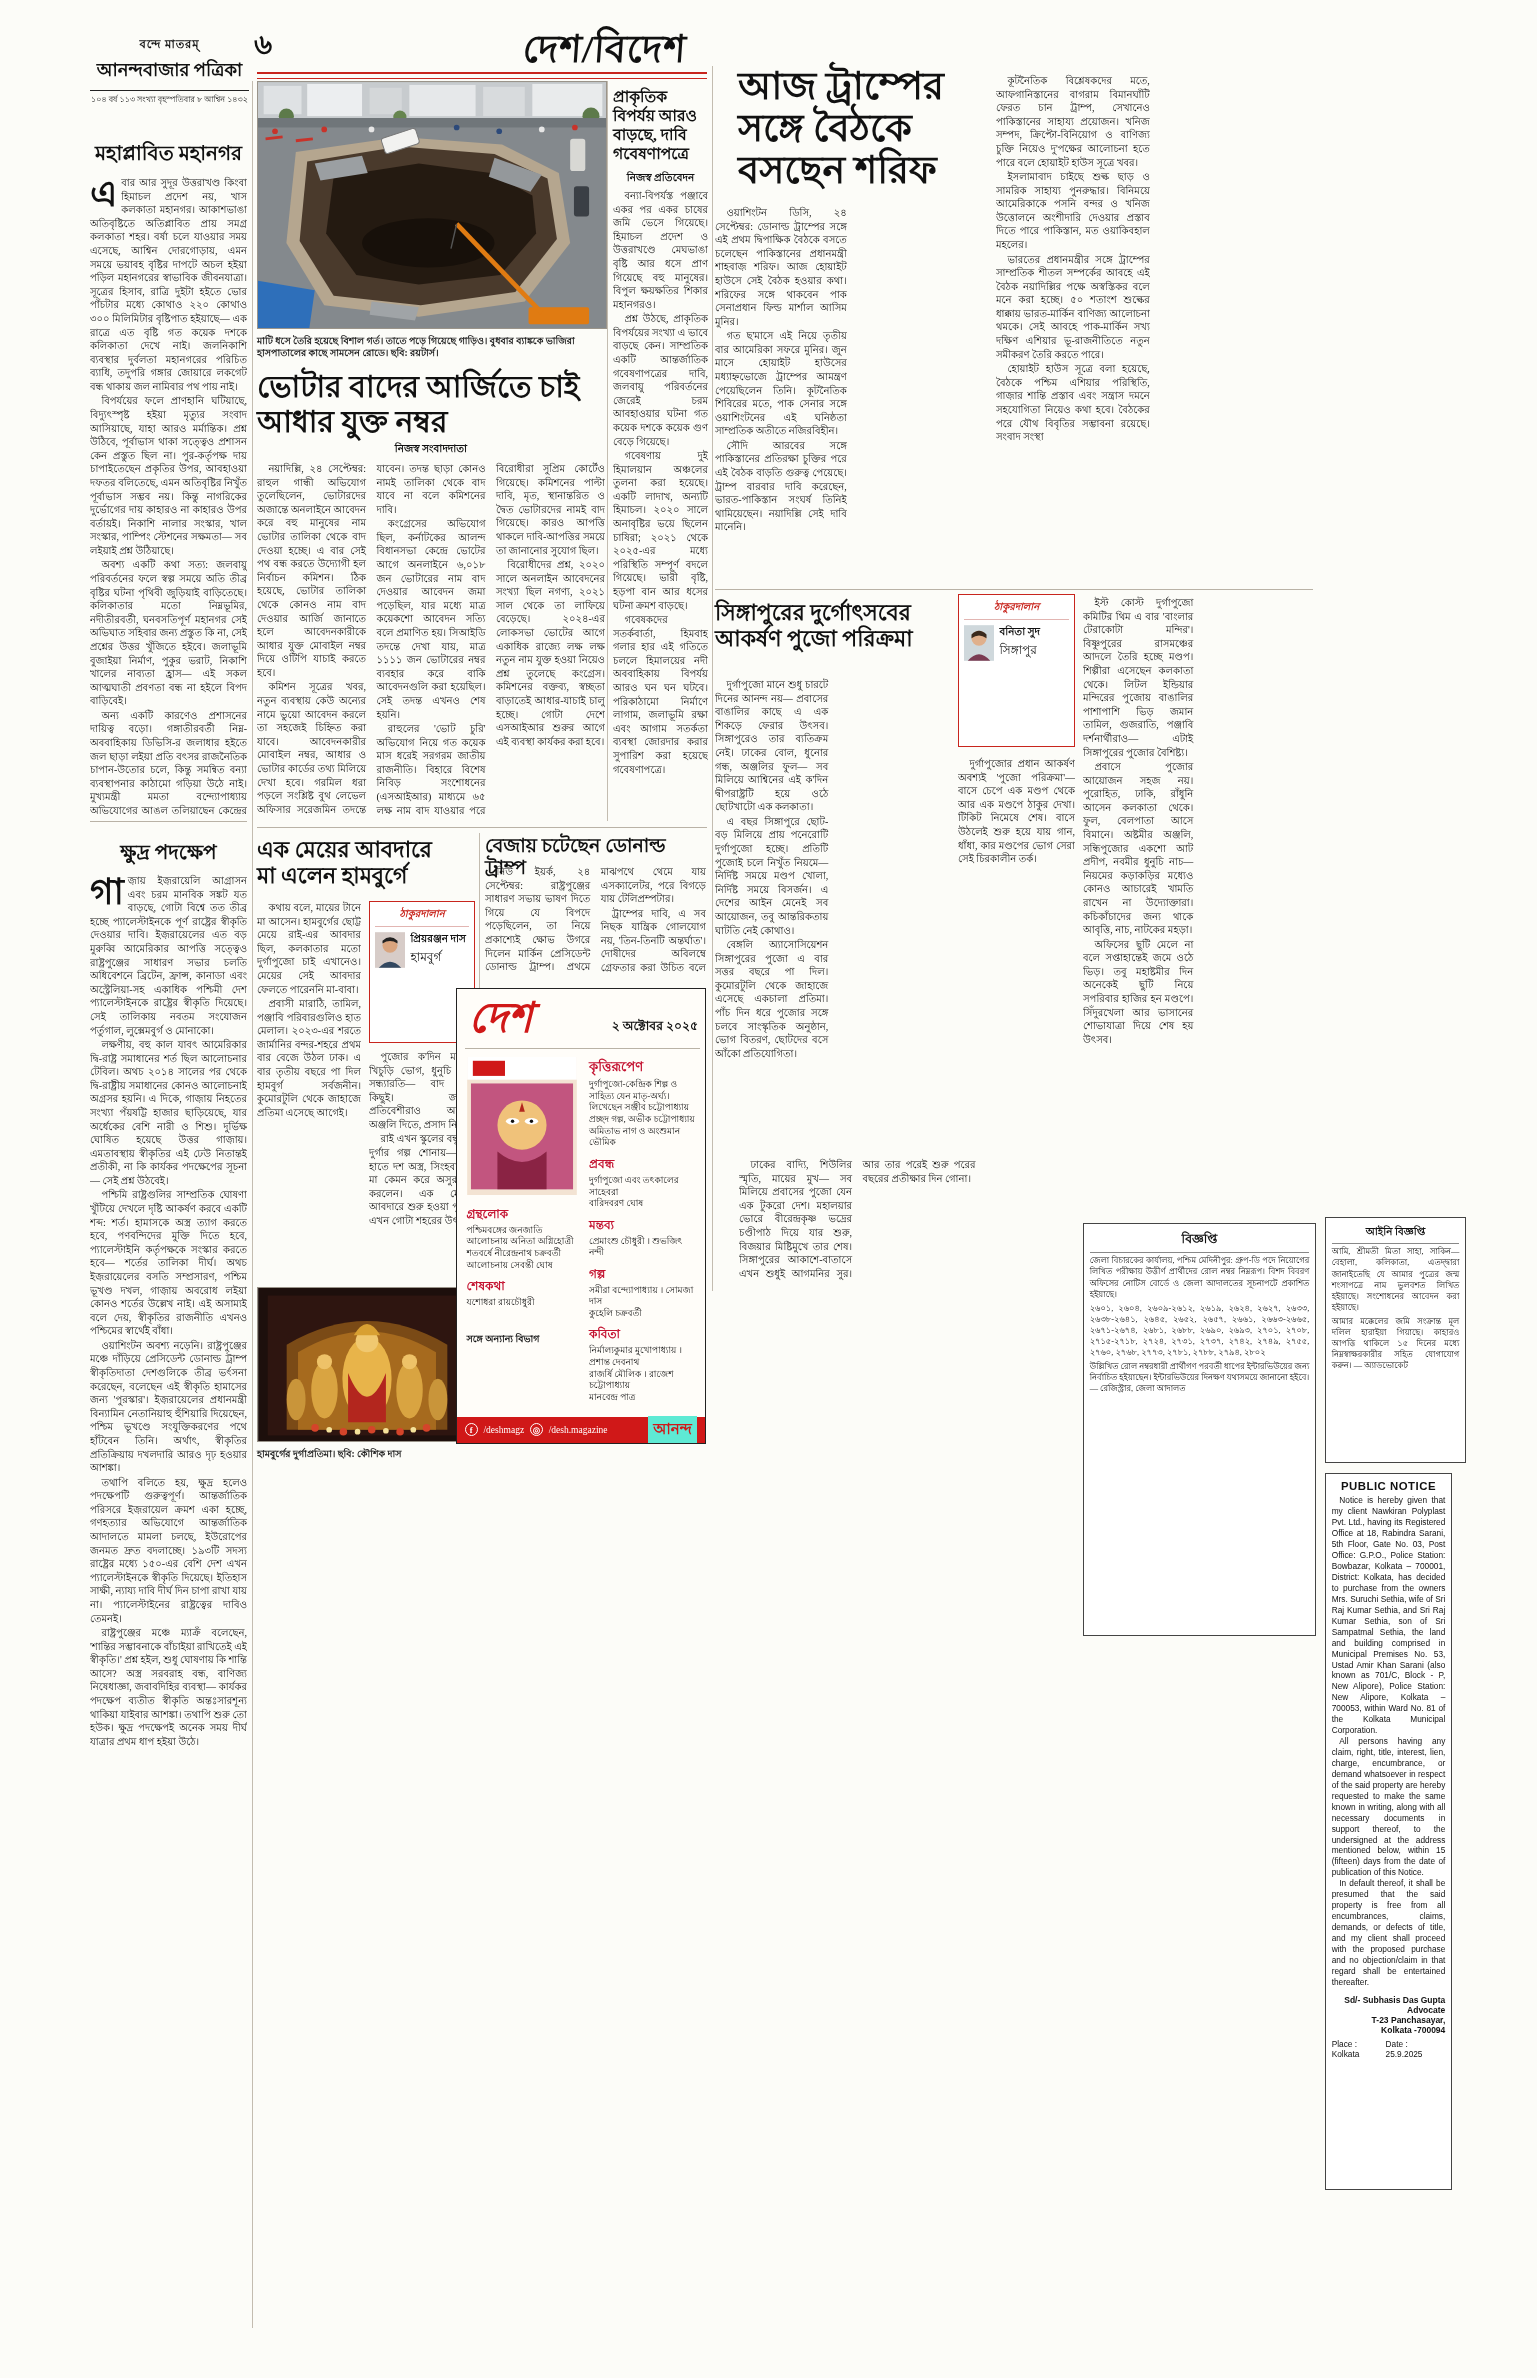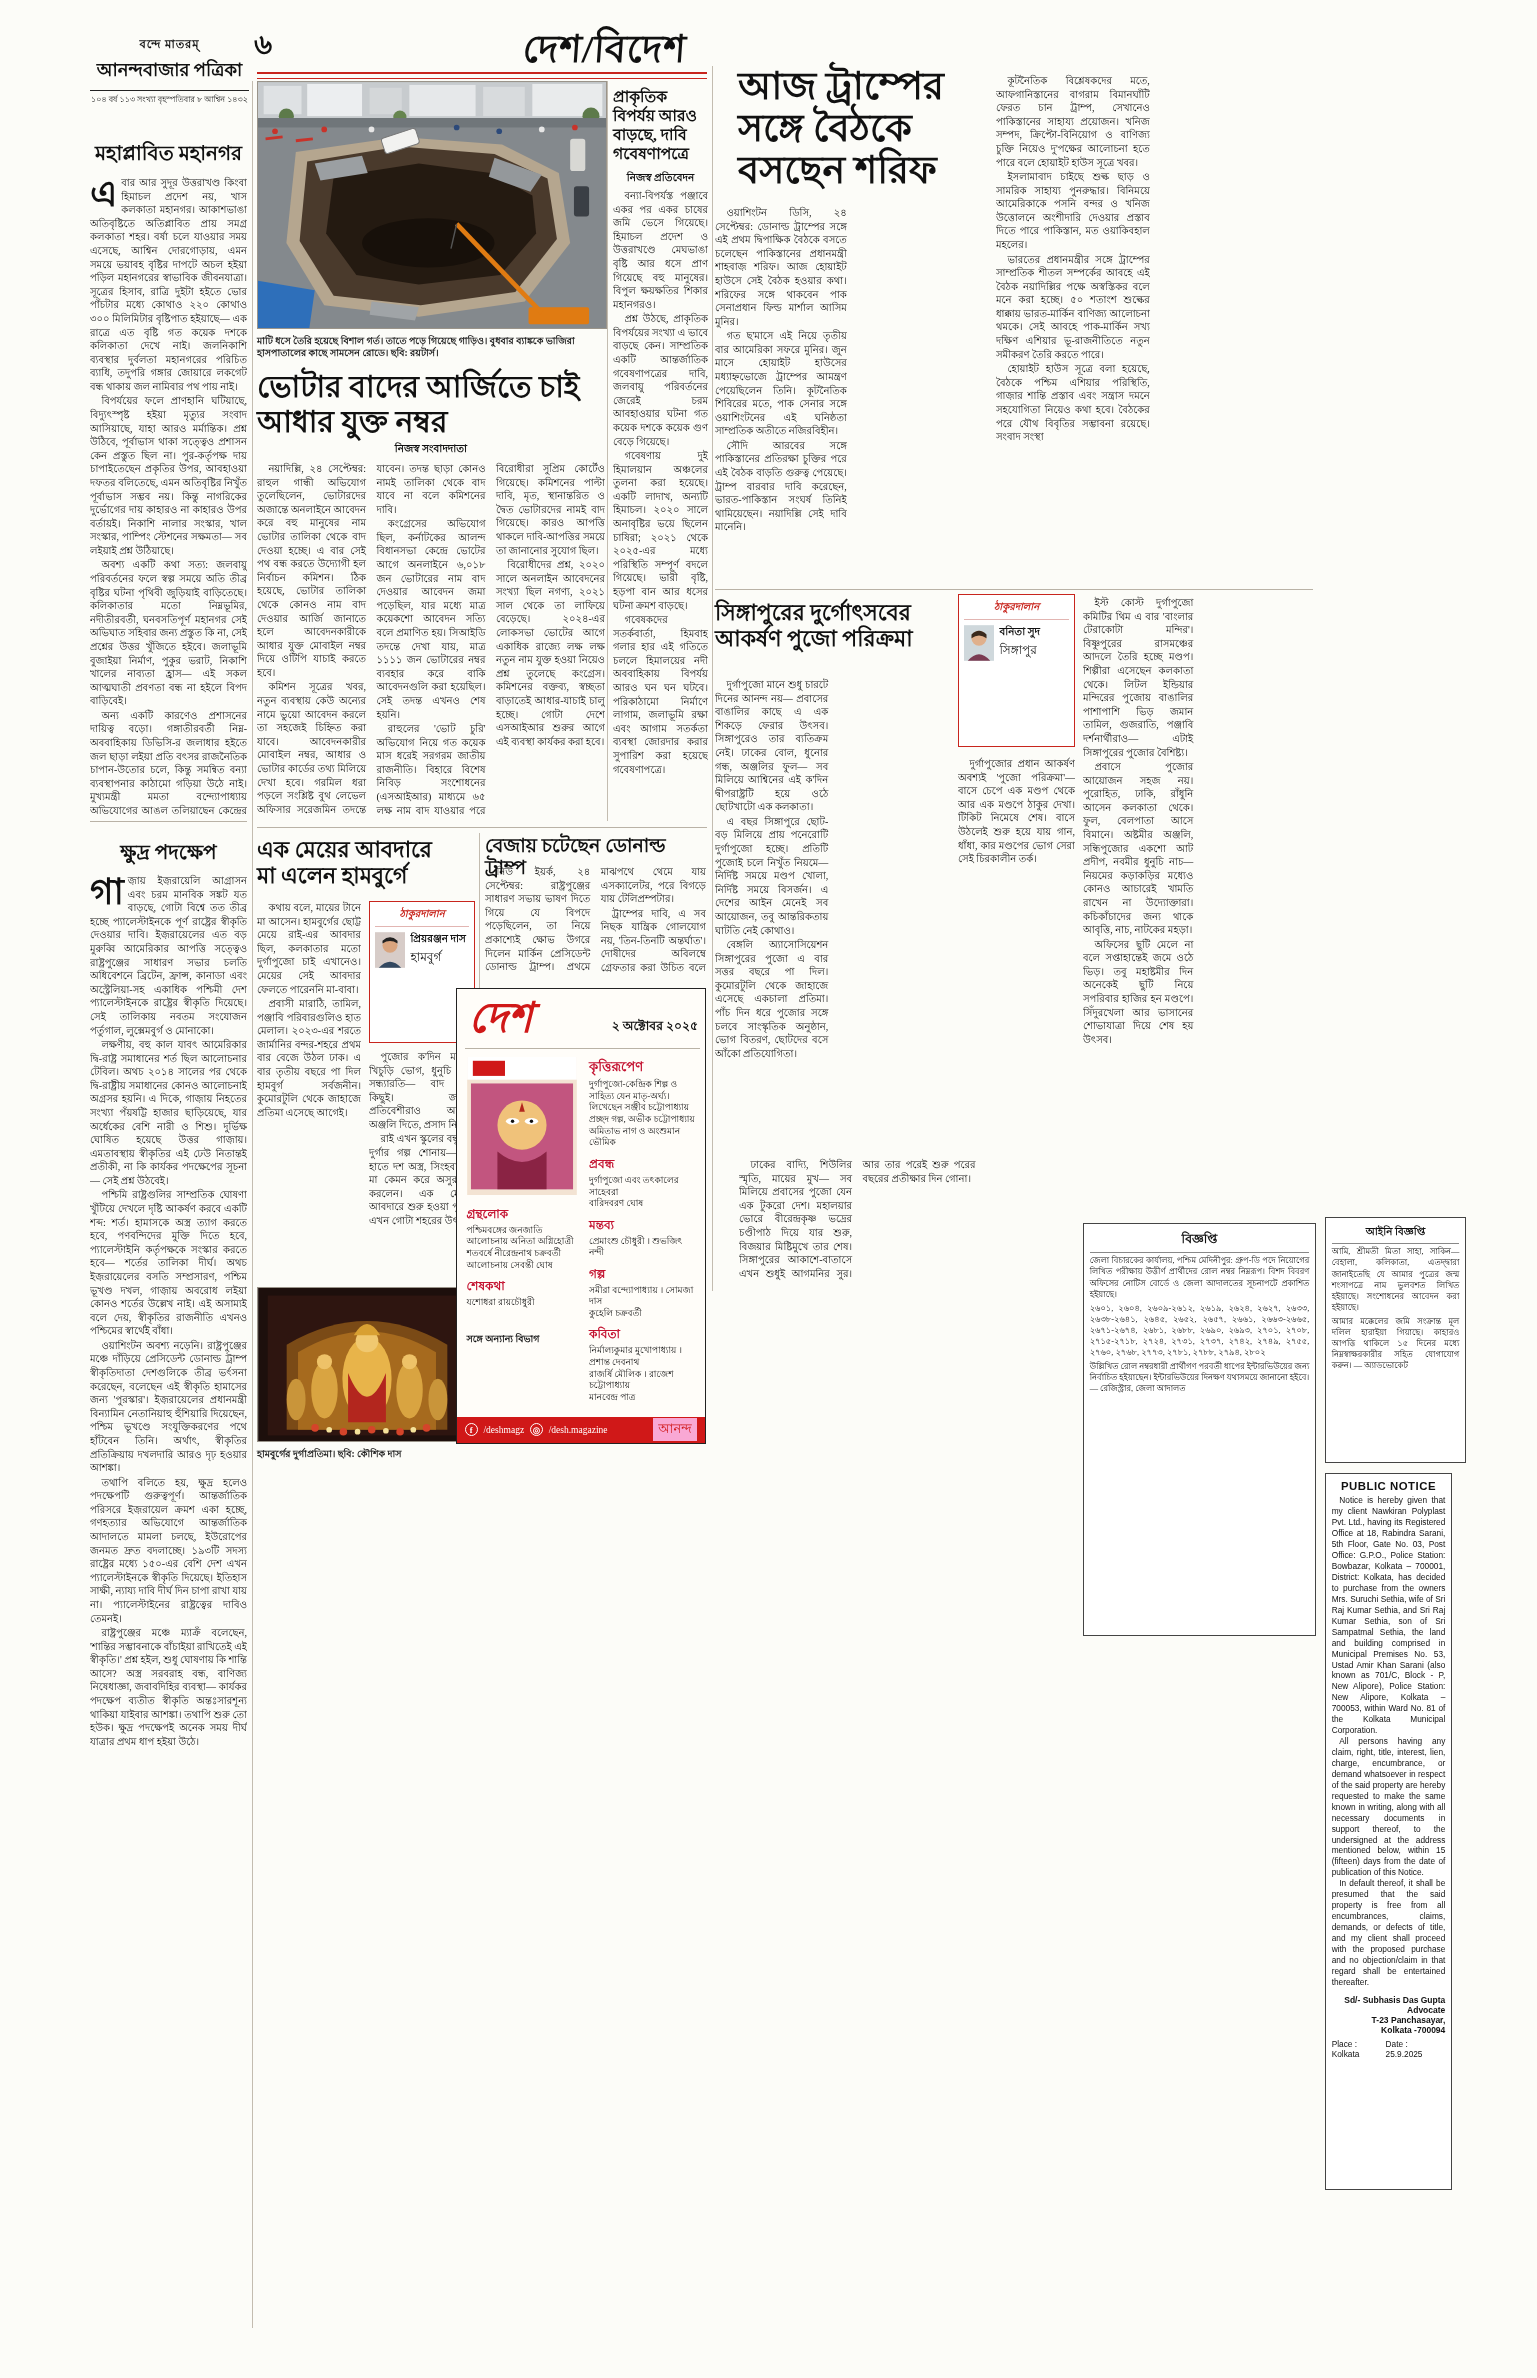--- a/index.html
+++ b/index.html
@@ -49,21 +49,21 @@
   .tplace { font-size:12px; }
 
   
   .desh-ad { border:1.4px solid #222; background:#fffdf9; }
   .ad-logo { font-size:42px; font-weight:800; color:#d01818; font-style:italic; line-height:1; }
   .ad-date { font-size:12.3px; font-weight:700; }
   .ad-h { color:#c41230; font-weight:800; font-size:12px; margin-top:5.7px; }
   .ad-line { font-size:9px; line-height:1.3; margin:0; }
   .ad-foot { position:absolute; left:0; right:0; bottom:0; height:26.5px; background:#d01818; color:#fff; display:flex; align-items:center; gap:5.7px; padding:0 7.6px; font-size:9.5px; }
   .soc-ic { display:inline-flex; width:13.2px; height:13.2px; border:0.9px solid #fff; border-radius:50%; align-items:center; justify-content:center; font-size:8.5px; font-weight:700; }
-  .ananda { margin-left:auto; background:#f9a8d4; color:#d01818; font-weight:400; font-size:13px; padding:0.9px 5.7px; }
+  .ananda { margin-left:auto; background:#5eead4; color:#d01818; font-weight:700; font-size:15px; padding:0.9px 5.7px; }
 
   
   .notice-box { border:0.9px solid #444; background:#fff; padding:5.7px; overflow:hidden; }
   .notice-title { text-align:center; font-weight:700; font-size:11.4px; font-family:"Liberation Sans", sans-serif; letter-spacing:0.5px; margin-bottom:3.8px; }
   .notice-txt { font-size:8.3px; line-height:1.32; text-align:justify; font-family:"Liberation Sans", sans-serif; }
   .notice-txt .para { text-indent:7.6px; margin:0; }
   .sign { text-align:right; font-size:8.5px; font-weight:700; font-family:"Liberation Sans", sans-serif; }
   .pd-row { display:flex; justify-content:space-between; font-size:8.3px; font-family:"Liberation Sans", sans-serif; margin-top:3.8px; }
   .cl-head { text-align:center; font-weight:800; font-size:12.3px; border-bottom:0.9px solid #888; padding-bottom:1.9px; margin-bottom:2.8px; }
   .cl-txt { font-size:8.3px; line-height:1.34; text-align:justify; }

